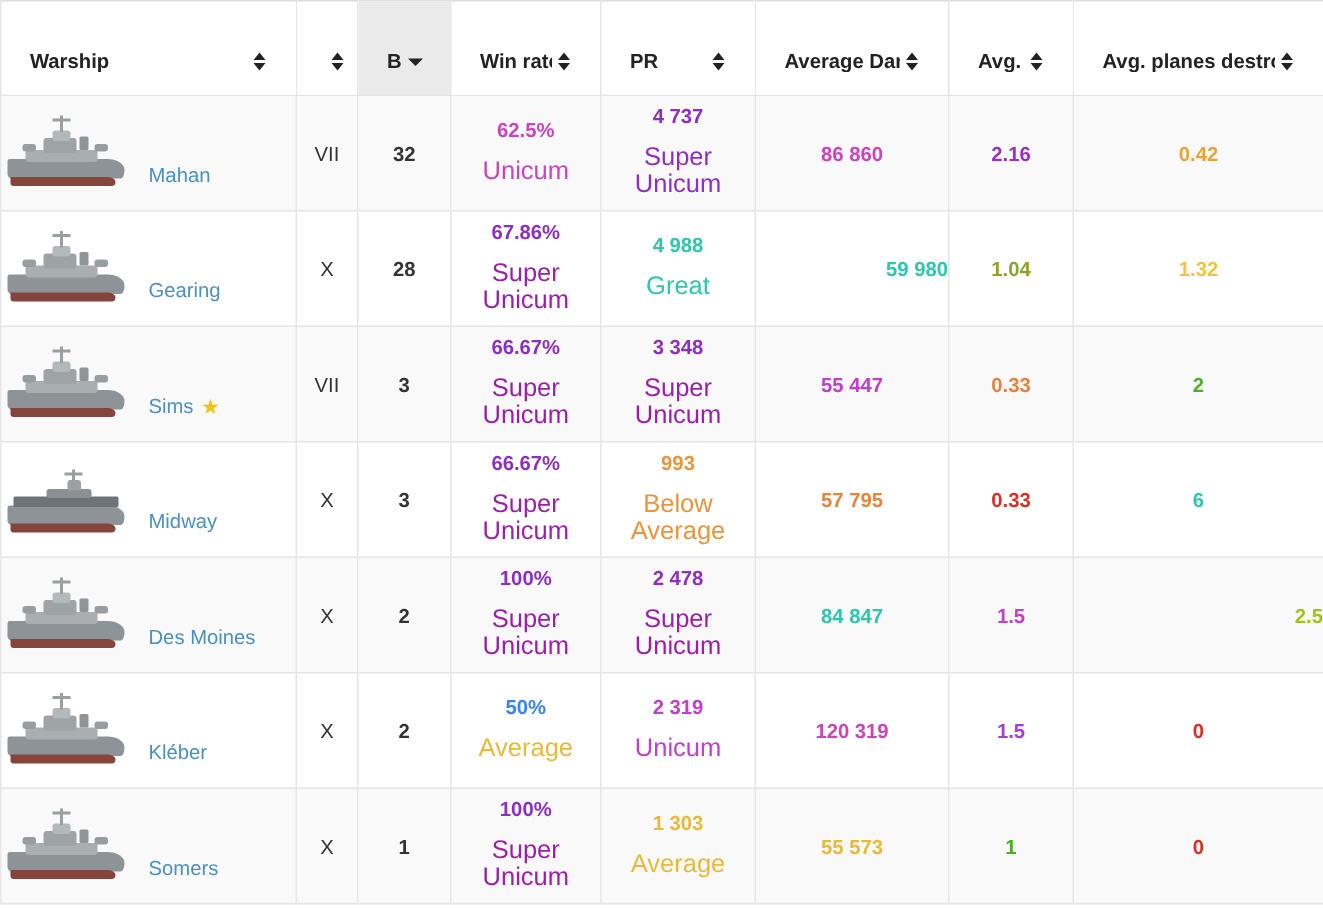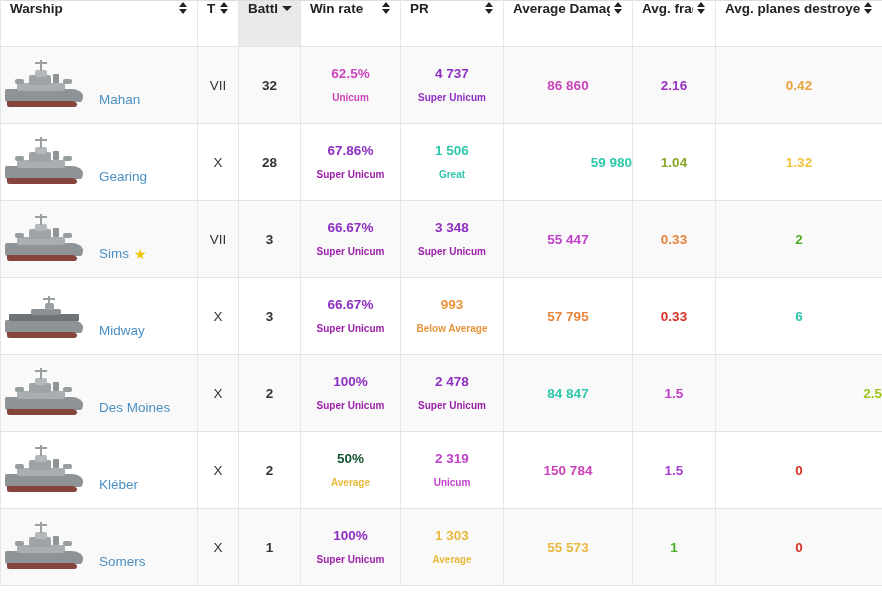--- a/index.html
+++ b/index.html
@@ -38,26 +38,27 @@
     white-space: nowrap;
     overflow: hidden;
     position: relative;
     cursor: pointer;
   }
   thead th.sorted-col {
     background: #eaeaea;
   }
   .th-inner {
     display: flex;
-    align-items: flex-start;
+    align-items: center;
     justify-content: space-between;
-    padding: 0 9px;
+    padding: 0 19px;
     height: 45px;
     box-sizing: border-box;
     overflow: hidden;
+    margin-top: 17px;
   }
   .th-label {
     overflow: hidden;
     text-overflow: clip;
     white-space: nowrap;
   }
   .sort-ico {
     flex: 0 0 auto;
     margin-left: 4px;
     width: 9px;
@@ -116,21 +117,21 @@
   }
   .two-line {
     display: flex;
     flex-direction: column;
     align-items: center;
     justify-content: center;
     gap: 10px;
     line-height: 1.1;
   }
   .val-main { font-size: 13.5px; font-weight: bold; }
-  .val-sub  { font-size: 10px; font-weight: bold; }
+  .val-sub  { font-size: 17px; font-weight: normal; }
   td.c-num {
     text-align: center;
     font-size: 13.5px;
     font-weight: bold;
   }
 
   
   .hull {
     position: absolute;
     left: 4px; right: 4px;
@@ -350,21 +351,21 @@
         <td class="c-tier">X</td>
         <td class="c-battles">28</td>
         <td class="c-winrate">
           <div class="two-line">
             <div class="val-main" style="color: rgb(142, 46, 194);">67.86%</div>
             <div class="val-sub" style="color: rgb(155, 31, 168);">Super Unicum</div>
           </div>
         </td>
         <td class="c-pr">
           <div class="two-line">
-            <div class="val-main" style="color: rgb(47, 199, 171);">1 506</div>
+            <div class="val-main" style="color: rgb(47, 199, 171);">4 988</div>
             <div class="val-sub" style="color: rgb(47, 199, 171);">Great</div>
           </div>
         </td>
         <td class="c-num" style="color: rgb(47, 199, 171); text-align: right;">59 980</td>
         <td class="c-num" style="color: rgb(136, 167, 42);">1.04</td>
         <td class="c-num" style="color: rgb(242, 195, 60);">1.32</td>
       </tr>
       <tr class="stripe">
         <td class="c-warship">
           <div class="ship-cell">
@@ -477,31 +478,31 @@
               <span class="gun g1"></span>
               <span class="gun g2"></span>
             </div>
             <div class="ship-name">Kléber</div>
           </div>
         </td>
         <td class="c-tier">X</td>
         <td class="c-battles">2</td>
         <td class="c-winrate">
           <div class="two-line">
-            <div class="val-main" style="color: #14532d;">50%</div>
+            <div class="val-main" style="color: #3b82f6;">50%</div>
             <div class="val-sub" style="color: rgb(232, 185, 61);">Average</div>
           </div>
         </td>
         <td class="c-pr">
           <div class="two-line">
             <div class="val-main" style="color: rgb(192, 64, 201);">2 319</div>
             <div class="val-sub" style="color: rgb(192, 64, 201);">Unicum</div>
           </div>
         </td>
-        <td class="c-num" style="color: rgb(204, 68, 187);">150 784</td>
+        <td class="c-num" style="color: rgb(204, 68, 187);">120 319</td>
         <td class="c-num" style="color: rgb(166, 63, 208);">1.5</td>
         <td class="c-num" style="color: rgb(217, 48, 37);">0</td>
       </tr>
       <tr class="stripe">
         <td class="c-warship">
           <div class="ship-cell">
             <div class="ship-thumb">
               <span class="hull"></span>
               <span class="deck"></span>
               <span class="super1"></span>

